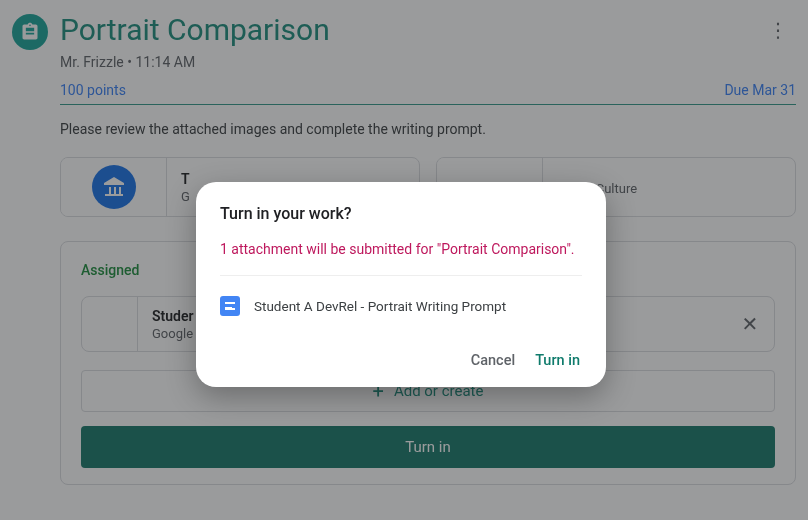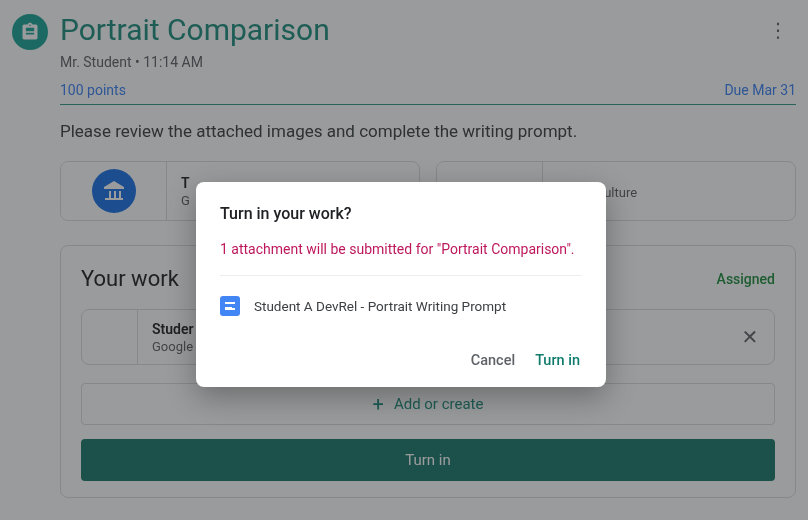--- a/index.html
+++ b/index.html
@@ -16,21 +16,21 @@
   .page{width:808px;height:520px;padding:12px 12px 0 12px;}
   .header{display:flex;align-items:flex-start;gap:12px;position:relative;}
   .hdr-icon{width:36px;height:36px;border-radius:50%;background:#1aa59a;display:flex;align-items:center;justify-content:center;flex-shrink:0;margin-top:2px;}
   .hdr-icon svg{width:20px;height:20px;fill:#fff;}
   .hdr-text{flex:1;min-width:0;}
   h1.title{margin:0;font-size:30px;font-weight:400;color:var(--teal);line-height:36px;}
   .subtitle{margin-top:6px;font-size:14px;color:var(--grey-text);}
   .more-btn{width:36px;height:36px;border-radius:50%;display:flex;align-items:center;justify-content:center;cursor:pointer;color:var(--grey-text);font-size:20px;line-height:1;}
   .row-info{display:flex;justify-content:space-between;margin:12px 0 6px 48px;font-size:14px;color:#3b82f6;}
   .divider{height:1px;background:var(--teal);margin:4px 0 16px 48px;opacity:.9;}
-  .instructions{margin-left:48px;font-size:17px;color:#3c4043;}
+  .instructions{margin-left:48px;font-size:14px;color:#3c4043;}
   .attachments{margin:20px 0 0 48px;display:flex;gap:16px;}
   .att-card{flex:1;border:1px solid var(--border);border-radius:8px;height:60px;display:flex;align-items:center;overflow:hidden;}
   .att-thumb{width:106px;height:60px;border-right:1px solid var(--border);display:flex;align-items:center;justify-content:center;background:#fff;}
   .att-thumb .circle{width:44px;height:44px;border-radius:50%;background:#1a73e8;display:flex;align-items:center;justify-content:center;}
   .att-thumb .circle svg{width:24px;height:24px;fill:#fff;}
   .att-meta{padding:0 14px;overflow:hidden;}
   .att-title{font-size:14px;font-weight:600;color:#202124;white-space:nowrap;overflow:hidden;text-overflow:ellipsis;}
   .att-source{font-size:13px;color:var(--grey-text);margin-top:2px;white-space:nowrap;overflow:hidden;text-overflow:ellipsis;}
   .work-panel{margin:24px 0 0 48px;border:1px solid var(--border);border-radius:8px;padding:20px 20px 16px 20px;}
   .work-header{display:flex;justify-content:space-between;align-items:center;margin-bottom:18px;}
@@ -42,21 +42,21 @@
   .work-attach .file-title{font-size:14px;font-weight:600;color:#202124;white-space:nowrap;overflow:hidden;text-overflow:ellipsis;}
   .work-attach .file-type{font-size:13px;color:var(--grey-text);margin-top:2px;}
   .remove-x{width:48px;display:flex;align-items:center;justify-content:center;font-size:20px;color:#5f6368;cursor:pointer;}
   .btn{width:100%;height:42px;border-radius:4px;display:flex;align-items:center;justify-content:center;font-size:15px;gap:10px;cursor:pointer;}
   .btn-outline{border:1px solid var(--border);color:var(--teal);background:#fff;margin-bottom:14px;}
   .btn-fill{border:none;background:var(--teal-dark);color:#fff;}
   .plus{font-size:20px;line-height:1;}
 
   
   .scrim{position:absolute;inset:0;background:rgba(32,33,36,.45);}
-  .dialog{position:absolute;left:196px;top:182px;width:410px;background:#fff;border-radius:8px;box-shadow:0 10px 30px rgba(0,0,0,.3);padding:22px 24px 14px 24px;}
+  .dialog{position:absolute;left:196px;top:182px;width:410px;background:#fff;border-radius:20px;box-shadow:0 10px 30px rgba(0,0,0,.3);padding:22px 24px 14px 24px;}
   .dlg-title{font-size:16px;font-weight:500;color:#202124;margin-bottom:18px;}
   .dlg-text{font-size:14px;color:#be185d;margin-bottom:18px;}
   .dlg-file{display:flex;align-items:center;gap:14px;border-top:1px solid #eee;padding-top:20px;padding-bottom:8px;}
   .doc-icon{width:20px;height:20px;border-radius:3px;background:#4285f4;display:flex;align-items:center;justify-content:center;flex-shrink:0;}
   .doc-icon span{display:block;width:10px;border-top:2px solid #fff;border-bottom:2px solid #fff;height:8px;position:relative;}
   .doc-icon span::after{content:"";position:absolute;left:0;top:3px;width:7px;border-top:2px solid #fff;}
   .dlg-file-name{font-size:13.5px;color:#3c4043;}
   .dlg-actions{display:flex;justify-content:flex-end;gap:16px;margin-top:24px;}
   .dlg-btn{font-size:14.5px;font-weight:500;cursor:pointer;background:none;border:none;padding:4px 2px;}
   .cancel{color:#5f6368;}
@@ -69,21 +69,21 @@
 
   <div class="header">
     <div class="hdr-icon">
       <svg viewBox="0 0 24 24">
           <path d="M19 3h-4.18C14.4 1.84 13.3 1 12 1s-2.4.84-2.82 2H5c-1.1 0-2 .9-2 2v14c0 1.1.9 2 2 2h14c1.1 0 2-.9 2-2V5c0-1.1-.9-2-2-2zm-7 0c.55 0 1 .45 1 1s-.45 1-1 1-1-.45-1-1 .45-1 1-1zM7 7h10v2H7V7zm10 8H7v-2h10v2zm0-4H7V9h10v2z"></path>
         </svg>
     </div>
     <div class="hdr-text">
       <h1 class="title">Portrait Comparison</h1>
       <div class="subtitle">
-        <span>Mr. Student</span>
+        <span>Mr. Frizzle</span>
         <span> • </span>
         <span>11:14 AM</span>
       </div>
     </div>
     <div class="more-btn">
       <span>⋮</span>
     </div>
   </div>
 
   <div class="row-info">
@@ -111,21 +111,20 @@
     <div class="att-card">
       <div class="att-thumb"></div>
       <div class="att-meta">
         <div class="att-source">Arts &amp; Culture</div>
       </div>
     </div>
   </div>
 
   <div class="work-panel">
     <div class="work-header">
-      <div class="work-title">Your work</div>
       <div class="status">Assigned</div>
     </div>
     <div class="work-attach">
       <div class="thumb"></div>
       <div class="meta">
         <div class="file-title">Studer</div>
         <div class="file-type">Google</div>
       </div>
       <div class="remove-x">
         <span>✕</span>

